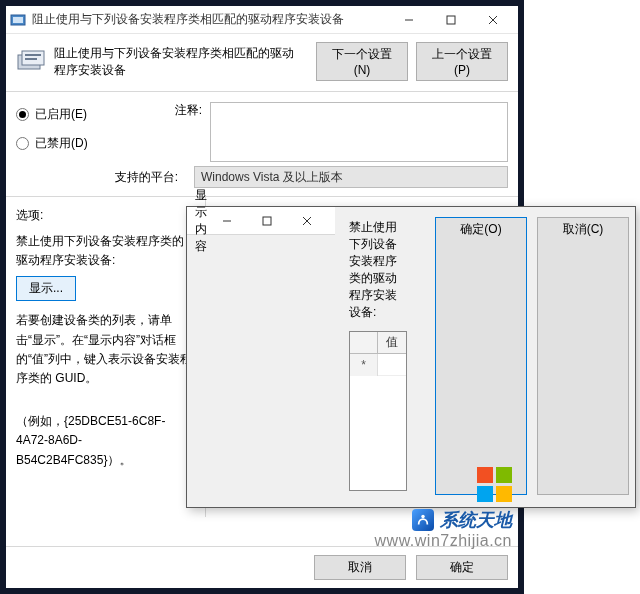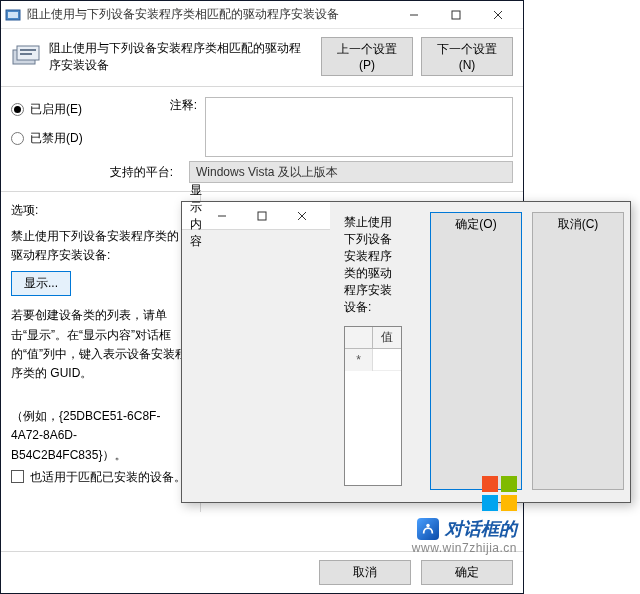--- a/index.html
+++ b/index.html
@@ -11,21 +11,21 @@
   font-size: 12px;
   background: #fff;
   color: #000;
   overflow: hidden;
   position: relative;
 }
 .main-window {
   width: 524px;
   height: 594px;
   background: #fff;
-  border: 1px solid #0f172a;
+  border: 6px solid #0f172a;
   position: relative;
 }
 .titlebar {
   height: 28px;
   display: flex;
   align-items: center;
   padding: 0 4px;
   border-bottom: 1px solid #e6e6e6;
   background:#fff;
 }
@@ -151,21 +151,21 @@
 .ms-logo span:nth-child(2){background:#7fba00;}
 .ms-logo span:nth-child(3){background:#00a4ef;}
 .ms-logo span:nth-child(4){background:#ffb900;}
 .brand-row { display:flex; align-items:center; gap:6px; margin-top:6px; justify-content:flex-end;}
 .brand-icon {
   width:22px; height:22px; border-radius:4px;
   background:linear-gradient(135deg,#4aa0ff,#0a4aa8);
   display:flex; align-items:center; justify-content:center;
 }
 .brand-text { font-size:18px; color:#1a5aa8; font-style:italic; font-weight:600;}
-.brand-sub { font-size:12px; color:#888; letter-spacing:.5px; text-align:left;}
+.brand-sub { font-size:16px; color:#888; letter-spacing:.5px; text-align:left;}
 </style>
 </head>
 <body>
 
 <div class="main-window">
 
   <div class="titlebar">
     <span class="icon16">
       <svg viewBox="0 0 16 16">
           <rect x="1" y="3" width="14" height="10" fill="#4a88c7" stroke="#2a5a97"></rect>
@@ -197,22 +197,22 @@
     <span class="header-icon">
       <svg viewBox="0 0 30 26">
           <rect x="2" y="6" width="22" height="14" fill="#cfd7e2" stroke="#6a7a90"></rect>
           <rect x="6" y="2" width="22" height="14" fill="#e9eef5" stroke="#6a7a90"></rect>
           <rect x="9" y="5" width="16" height="2" fill="#6a7a90"></rect>
           <rect x="9" y="9" width="12" height="2" fill="#6a7a90"></rect>
         </svg>
     </span>
     <span class="header-text">阻止使用与下列设备安装程序类相匹配的驱动程序安装设备</span>
     <span class="header-spacer"></span>
+    <div class="wbtn">下一个设置(N)</div>
     <div class="wbtn">上一个设置(P)</div>
-    <div class="wbtn">下一个设置(N)</div>
   </div>
 
   <div class="divider-h"></div>
 
   <div class="config-area">
     <div class="radios">
       <div class="radio-row">
         <span class="radio selected"></span>
         <span>已启用(E)</span>
       </div>
@@ -238,24 +238,20 @@
 
   <div class="mid-divider"></div>
 
   <div class="lower">
     <div class="options-col">
       <div class="options-title">选项:</div>
       <div class="opt-text">禁止使用下列设备安装程序类的驱动程序安装设备:</div>
       <div class="show-btn">显示...</div>
       <div class="opt-text">若要创建设备类的列表，请单击“显示”。在“显示内容”对话框的“值”列中，键入表示设备安装程序类的 GUID。</div>
       <div class="opt-text" style="margin-top:24px;">（例如，{25DBCE51-6C8F-4A72-8A6D-B54C2B4FC835}）。</div>
-      <div class="checkbox-row">
-        <span class="checkbox"></span>
-        <span>也适用于匹配已安装的设备。</span>
-      </div>
     </div>
     <div style="flex:1;"></div>
   </div>
 
   <div class="footer">
     <div class="wbtn">取消</div>
     <div class="wbtn">确定</div>
   </div>
 
   <div class="modal">
@@ -308,18 +304,18 @@
         <span></span>
         <span></span>
     </div>
     <div class="brand-row">
       <span class="brand-icon">
         <svg viewBox="0 0 16 16" width="14" height="14">
             <path d="M3 13 C3 5 13 5 13 13" stroke="#fff" stroke-width="2" fill="none"></path>
             <circle cx="8" cy="4" r="2" fill="#fff"></circle>
           </svg>
       </span>
-      <span class="brand-text">对话框的</span>
+      <span class="brand-text">系统天地</span>
     </div>
     <div class="brand-sub">www.win7zhijia.cn</div>
   </div>
 
 </div>
 
 </body></html>

